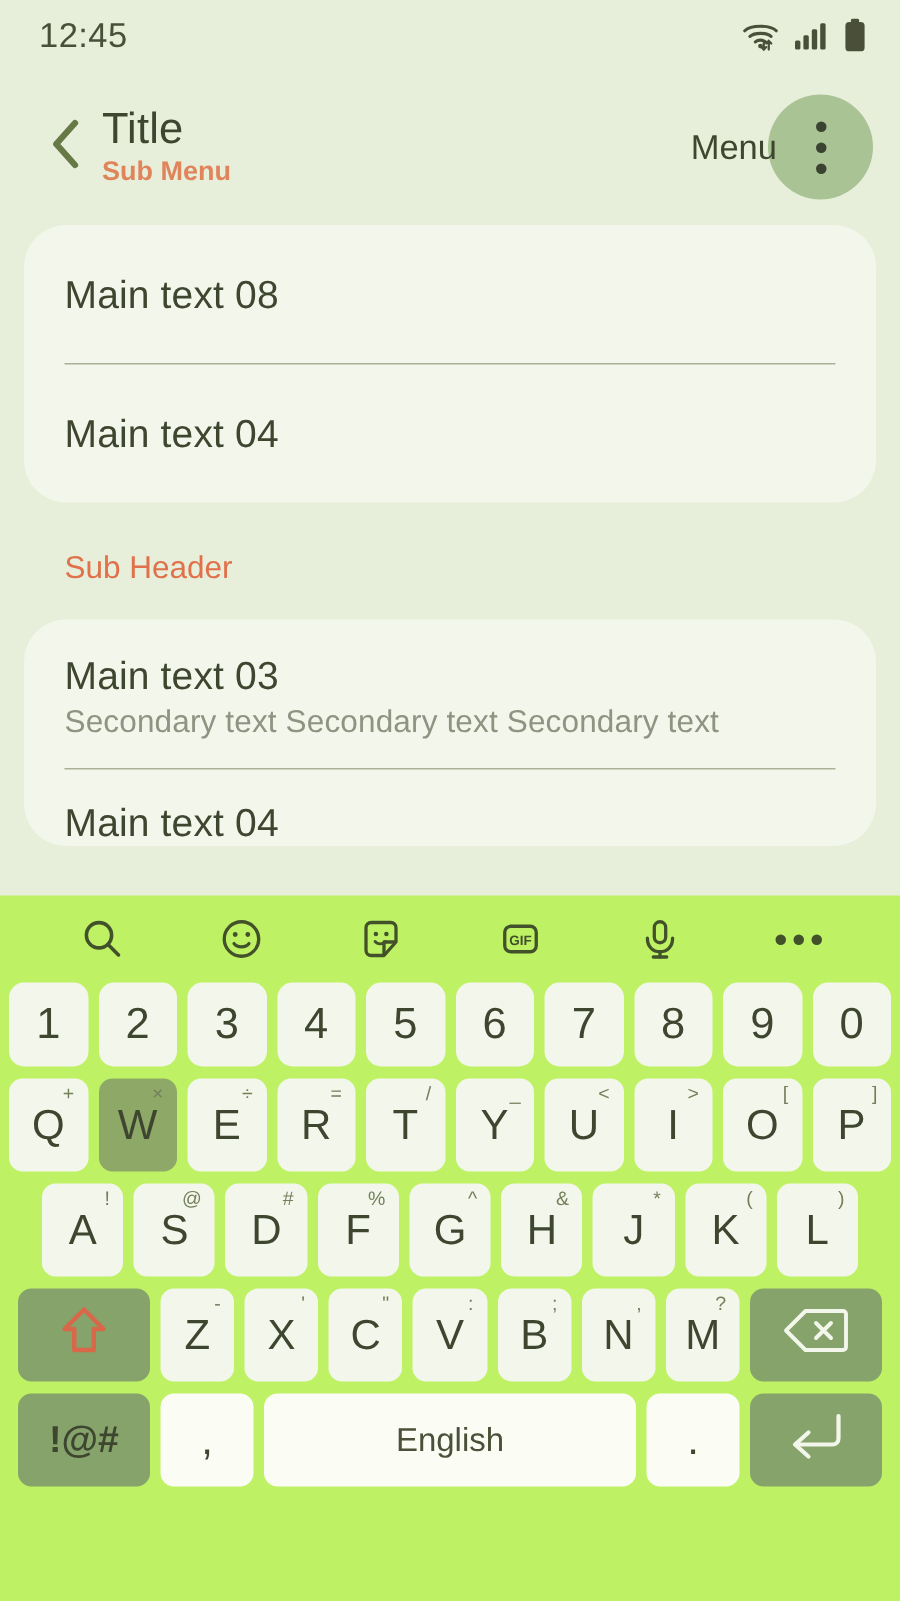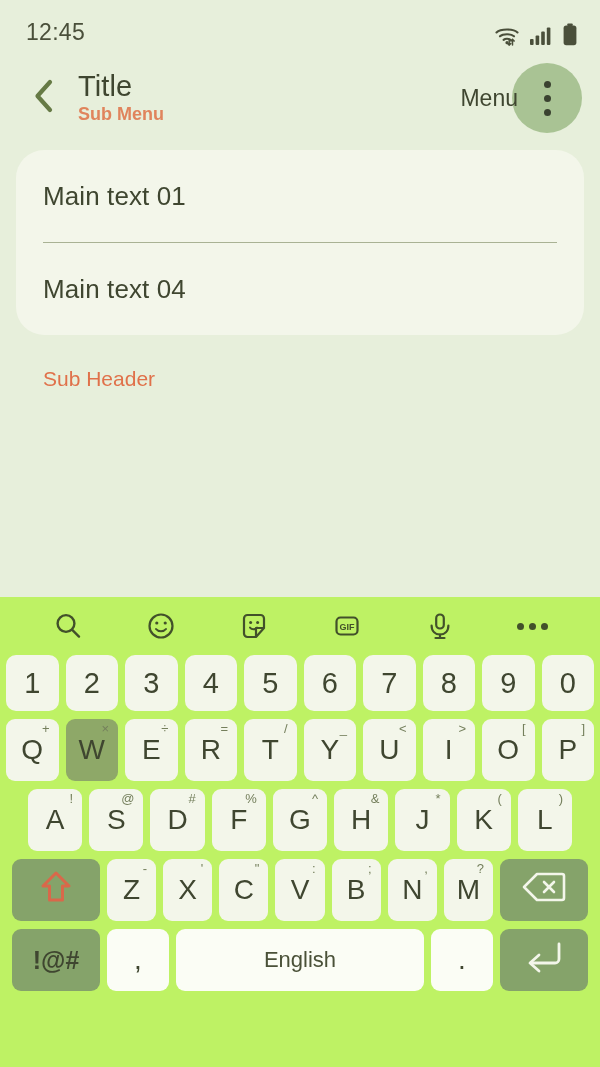--- a/index.html
+++ b/index.html
@@ -6,37 +6,37 @@
   html, body {
     width:600px; height:1067px;
     font-family:"Liberation Sans", sans-serif;
     background:#e7efdb;
     overflow:hidden;
   }
   #app { position:relative; width:600px; height:1067px; background:#e7efdb; }
 
   
   .statusbar {
-    height:46px; display:flex; align-items:flex-end;
+    height:46px; display:flex; align-items:center;
     justify-content:space-between; padding:0 22px 0 26px;
   }
   .status-time { font-size:23px; color:#4a4f3a; letter-spacing:.3px; }
   .status-icons { display:flex; align-items:center; gap:9px; }
   .status-icons svg { display:block; }
 
   
   .appbar {
     height:104px; display:flex; align-items:center;
     padding:0 18px 0 22px; position:relative;
   }
   .back-btn {
     width:44px; height:44px; display:flex;
     align-items:center; justify-content:center; flex:0 0 auto;
   }
-  .titles { margin-left:12px; display:flex; flex-direction:column; justify-content:center; }
+  .titles { margin-left:2px; display:flex; flex-direction:column; justify-content:center; }
   .title-main { font-size:29px; color:#3f4630; line-height:1.08; letter-spacing:.1px; }
   .title-sub  { font-size:18px; color:#e0845c; font-weight:bold; line-height:1.25; margin-top:1px; }
   .appbar-right { margin-left:auto; display:flex; align-items:center; }
   .menu-label { font-size:23px; font-weight:normal; color:#3f4630; margin-right:-6px; z-index:2; }
   .menu-circle {
     width:70px; height:70px; border-radius:50%;
     background:#a9c394; display:flex; flex-direction:column;
     align-items:center; justify-content:center; gap:7px;
   }
   .menu-circle i { width:7px; height:7px; border-radius:50%; background:#3a4230; display:block; }
@@ -158,30 +158,40 @@
             <i></i>
         </span>
       </div>
     </div>
   </div>
 
   <div class="content">
 
     <div class="card">
       <div class="row row-a">
-        <div class="row-main">Main text 01</div>
+        <div class="row-main">Main text 08</div>
       </div>
       <div class="divider"></div>
       <div class="row row-a">
         <div class="row-main">Main text 04</div>
       </div>
     </div>
 
     <div class="subheader">Sub Header</div>
 
+    <div class="card">
+      <div class="row row-b">
+        <div class="row-main">Main text 03</div>
+        <div class="row-sec">Secondary text Secondary text Secondary text</div>
+      </div>
+      <div class="divider"></div>
+      <div class="row row-c">
+        <div class="row-main">Main text 04</div>
+      </div>
+    </div>
 
   </div>
 
   <div class="keyboard">
 
     <div class="kb-toolbar">
       <div>
         <svg width="32" height="32" viewBox="0 0 32 32" fill="none">
           <circle cx="14" cy="13.5" r="8.4" stroke="#42512a" stroke-width="2.4"></circle>
           <path d="M20.2 19.8 L27 26.6" stroke="#42512a" stroke-width="2.4" stroke-linecap="round"></path>

